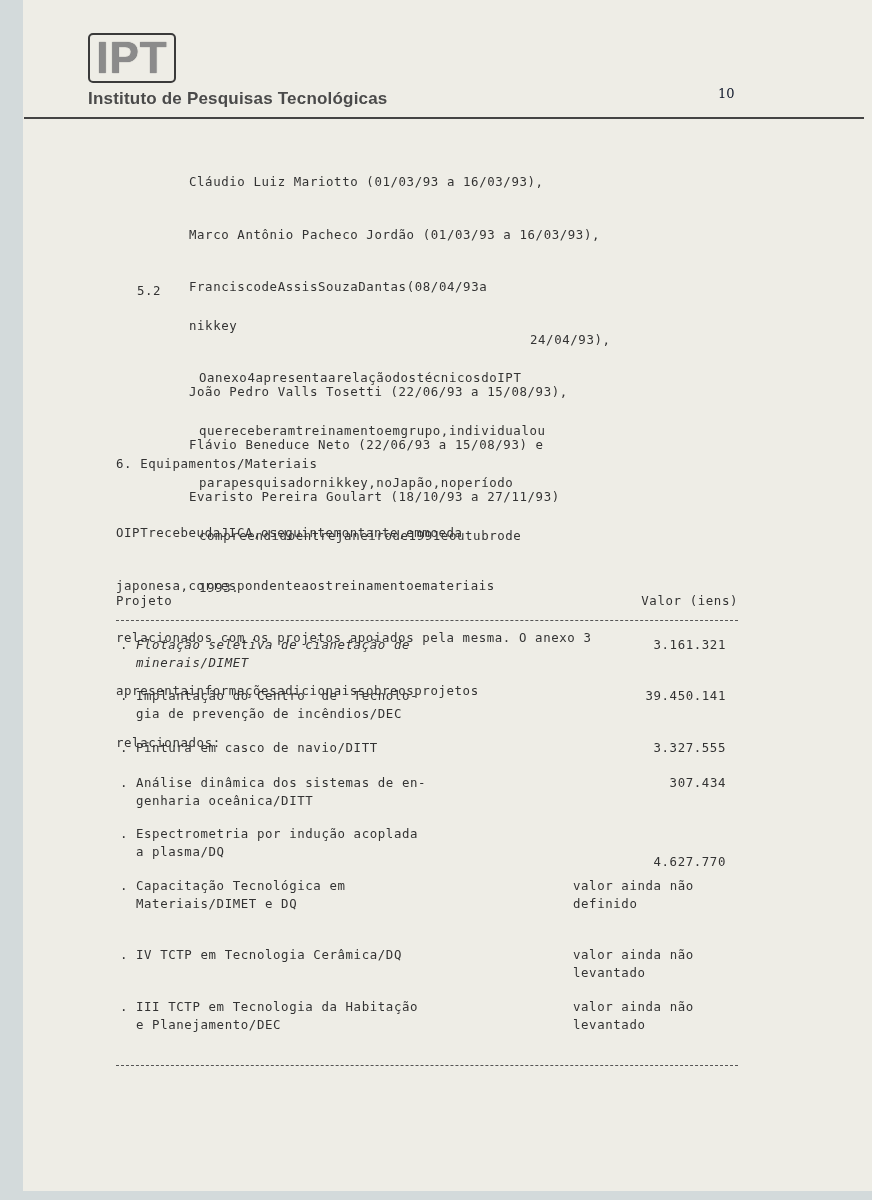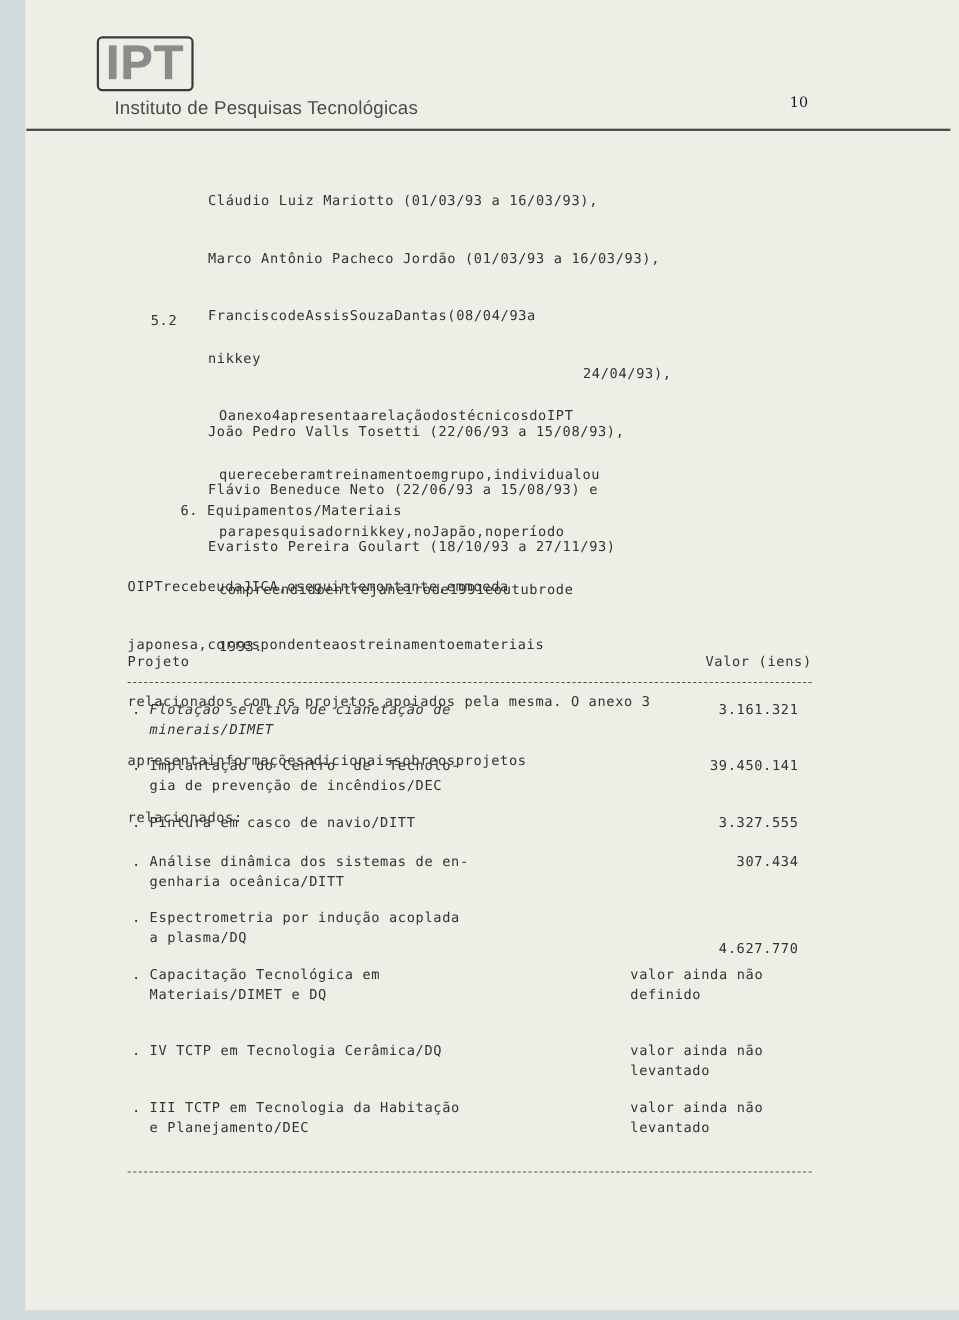--- a/index.html
+++ b/index.html
@@ -20,22 +20,22 @@
     display: flex; align-items: center; justify-content: center;
   }
   .logo-text {
     font-family: "Liberation Sans", sans-serif; font-weight: bold;
     font-size: 44px; line-height: 44px; letter-spacing: 1px;
     color: #8b8b8b;
     text-shadow: 0 0 1px #555;
   }
   .institute {
     left: 88px; top: 89px;
-    font-family: "Liberation Sans", sans-serif; font-weight: normal;
-    font-size: 17px; color: #4a4a4a; letter-spacing: 0.2px; margin-left: 16px;
+    font-family: "Liberation Sans", sans-serif; font-weight: bold;
+    font-size: 17px; color: #4a4a4a; letter-spacing: 0.2px;
   }
   .page-num {
     left: 718px; top: 86px;
     font-family: "DejaVu Serif", serif; font-size: 13px; color: #0f172a;
   }
   .header-rule {
     left: 24px; top: 117px; width: 840px; height: 2px; background: #444;
   }
   .t {
     font-size: 12.4px; line-height: 17.5px; white-space: pre; color: #333;
@@ -75,21 +75,21 @@
   <div>nikkey</div>
 </div>
 <div class="abs t" style="left:199px; top:334px; width:540px;">
   <div class="just"><span>O</span><span>anexo</span><span>4</span><span>apresenta</span><span>a</span><span>relação</span><span>dos</span><span>técnicos</span><span>do</span><span>IPT</span></div>
   <div class="just"><span>que</span><span>receberam</span><span>treinamento</span><span>em</span><span>grupo,</span><span>individual</span><span>ou</span></div>
   <div class="just"><span>para</span><span>pesquisador</span><span>nikkey,</span><span>no</span><span>Japão,</span><span>no</span><span>período</span></div>
   <div class="just"><span>compreendido</span><span>entre</span><span>janeiro</span><span>de</span><span>1991</span><span>e</span><span>outubro</span><span>de</span></div>
   <div>1993.</div>
 </div>
 
-<div class="abs t" style="left:116px; top:455px;margin-left:48px;">6. Equipamentos/Materiais</div>
+<div class="abs t" style="left:116px; top:455px;">6. Equipamentos/Materiais</div>
 <div class="abs t" style="left:116px; top:489px; width:622px;">
   <div class="just"><span>O</span><span>IPT</span><span>recebeu</span><span>da</span><span>JICA,</span><span>o</span><span>seguinte</span><span>montante,</span><span>em</span><span>moeda</span></div>
   <div class="just"><span>japonesa,</span><span>correspondente</span><span>aos</span><span>treinamento</span><span>e</span><span>materiais</span></div>
   <div>relacionados com os projetos apoiados pela mesma. O anexo 3</div>
   <div class="just"><span>apresenta</span><span>informações</span><span>adicionais</span><span>sobre</span><span>os</span><span>projetos</span></div>
   <div>relacionados:</div>
 </div>
 
 <div class="abs" style="left:116px; top:592px; width:622px; height:500px;">
   <div class="abs t" style="left:0; top:0;">Projeto</div>

